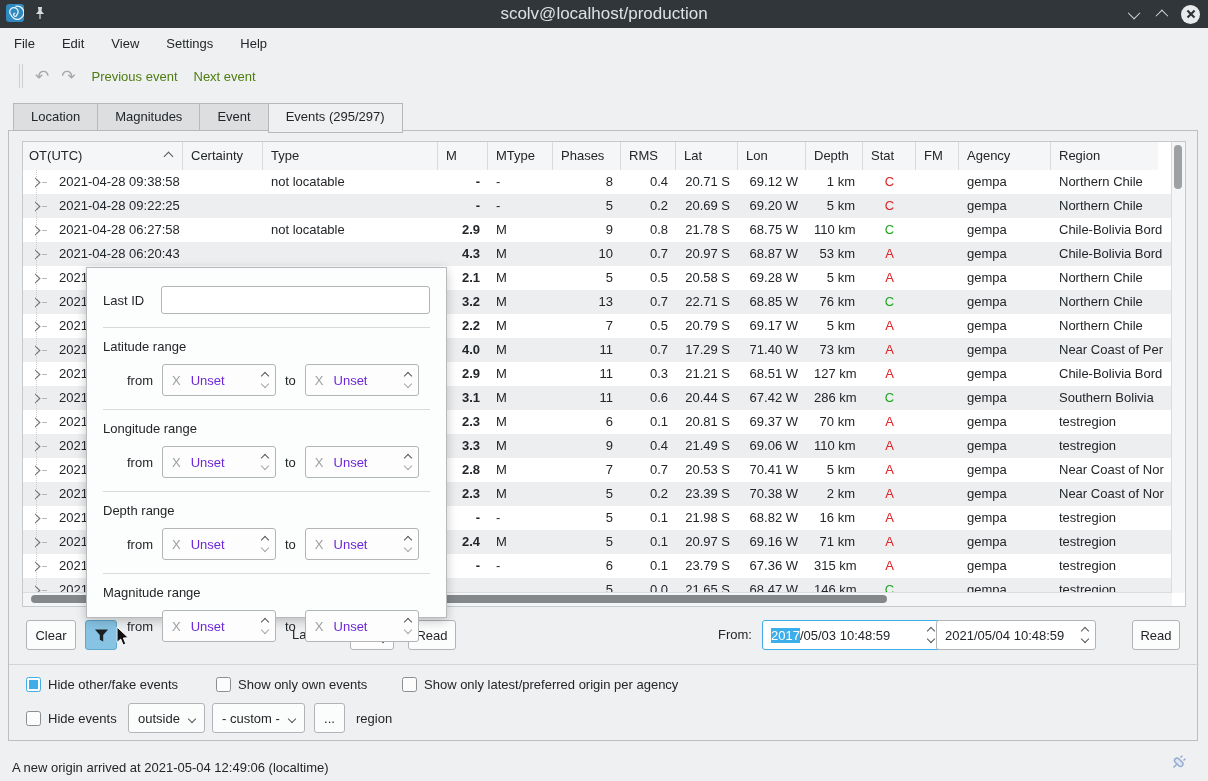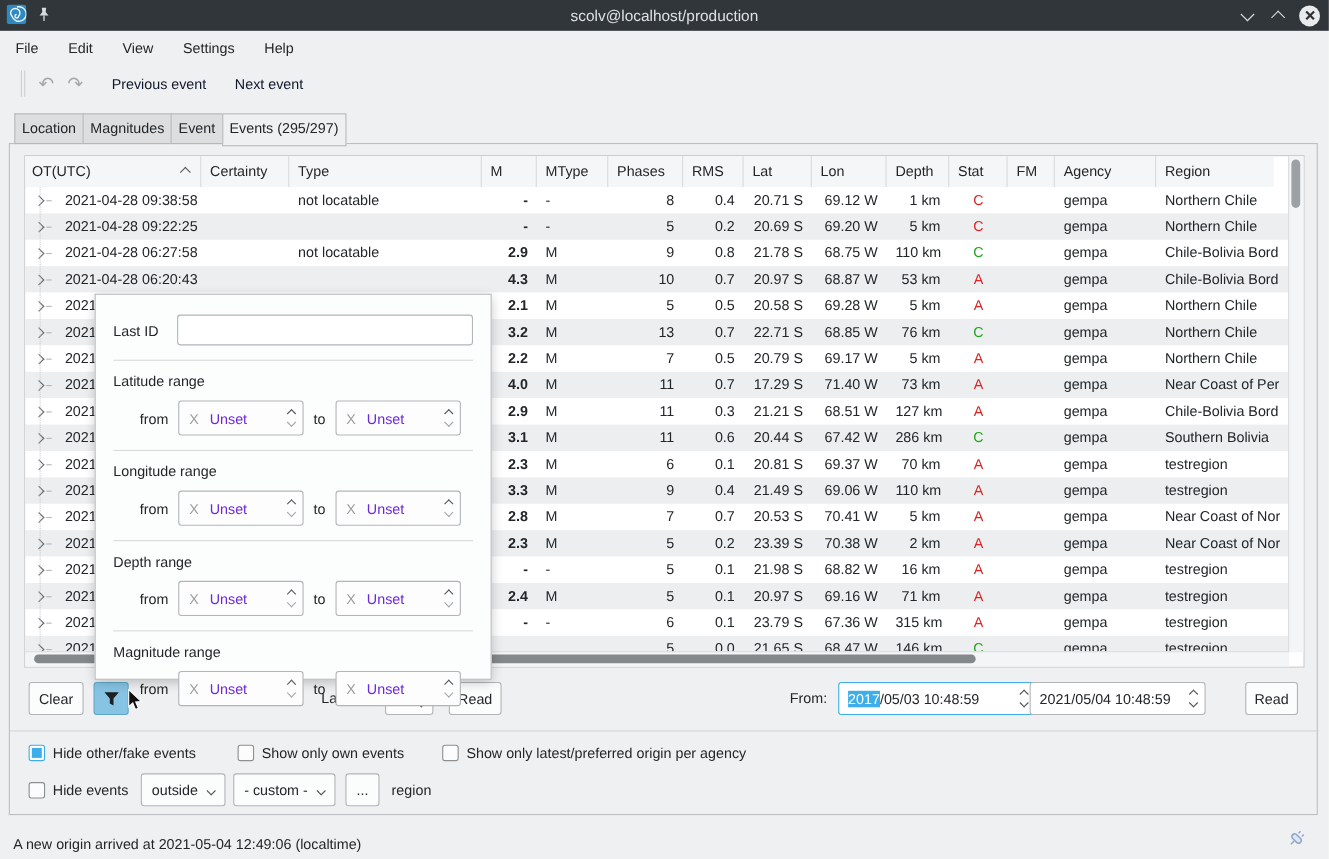--- a/index.html
+++ b/index.html
@@ -5,39 +5,39 @@
   html,body{margin:0;padding:0}
   body{
     width:1208px;height:781px;position:relative;overflow:hidden;
     font-family:"Liberation Sans",sans-serif;font-size:13px;color:#232629;
     background:#eff0f1;
   }
   
   .titlebar{position:absolute;left:0;top:0;width:1208px;height:28px;background:#31363b;display:flex;align-items:center}
   .appicon{margin-left:6px}
   .pinicon{margin-left:10px}
-  .tbtitle{position:absolute;left:0;right:0;text-align:center;color:#dde1e4;font-size:14px;pointer-events:none}
+  .tbtitle{position:absolute;left:0;right:0;text-align:center;color:#dde1e4;font-size:17px;pointer-events:none}
   .wbtns{position:absolute;right:8px;top:0;height:28px;display:flex;align-items:center;gap:16px}
   .wc{display:block;width:8px;height:8px;border-left:1.6px solid #d7dbde;border-bottom:1.6px solid #d7dbde}
   .wc.dn{transform:rotate(-45deg) translateY(-2px)}
   .wc.up{transform:rotate(135deg) translateY(-2px)}
   .closebtn{width:19px;height:19px;border-radius:50%;background:#e8eaeb;position:relative}
   .closebtn i{position:absolute;left:4.5px;top:8.5px;width:10px;height:1.8px;background:#2c3136;display:block}
   .closebtn i:first-child{transform:rotate(45deg)}
   .closebtn i:last-child{transform:rotate(-45deg)}
   
   .menubar{position:absolute;left:0;top:28px;width:100%;height:30px;display:flex;align-items:center;padding-left:14px;box-sizing:border-box;gap:27px}
   .menuitem{cursor:default}
   .toolbar{position:absolute;left:0;top:58px;width:100%;height:36px;display:flex;align-items:center}
   .tbhandle{width:2px;height:24px;border-left:1px solid #cdd0d2;border-right:1px solid #cdd0d2;margin-left:19px}
   .tbarrow{font-size:17px;color:#a4a8ab;margin-left:12px;line-height:1}
-  .tbbtn{margin-left:26px;color:#0f172a}
+  .tbbtn{margin-left:16px;color:#4d7c0f}
   
   .tabbar{position:absolute;left:13px;top:103px;display:flex;z-index:3}
-  .tab{height:26px;line-height:26px;padding:0 6px;background:#dcdee0;border:1px solid #b6b9bc;border-right:none;text-align:center}
+  .tab{height:26px;line-height:26px;padding:0 17px;background:#dcdee0;border:1px solid #b6b9bc;border-right:none;text-align:center}
   .tab:last-child{border-right:1px solid #b6b9bc}
   .tab.active{background:#eff0f1;height:28px;border-right:1px solid #b6b9bc;position:relative;top:0}
   
   .pane{position:absolute;left:8px;top:130px;width:1190px;height:611px;background:#eff0f1;border:1px solid #bcbfc2;box-sizing:border-box}
   
   .tablewrap{position:absolute;left:22px;top:141px;width:1164px;height:466px;background:#fff;border:1px solid #c6c9cb;box-sizing:border-box}
   .gridcols{display:grid;grid-template-columns:28px 132px 80px 175px 50px 65px 68px 55px 62px 68px 57px 53px 43px 92px minmax(0,1fr)}
   .thead{position:absolute;left:0;top:0;right:27px;height:28px;background:#f5f6f7;border-bottom:1px solid #c6c9cb}
   .th{line-height:27px;padding:0 8px;border-right:1px solid #d8dadc;white-space:nowrap;overflow:hidden;position:relative}
   .th.first{grid-column:1/3;padding-left:6px}

